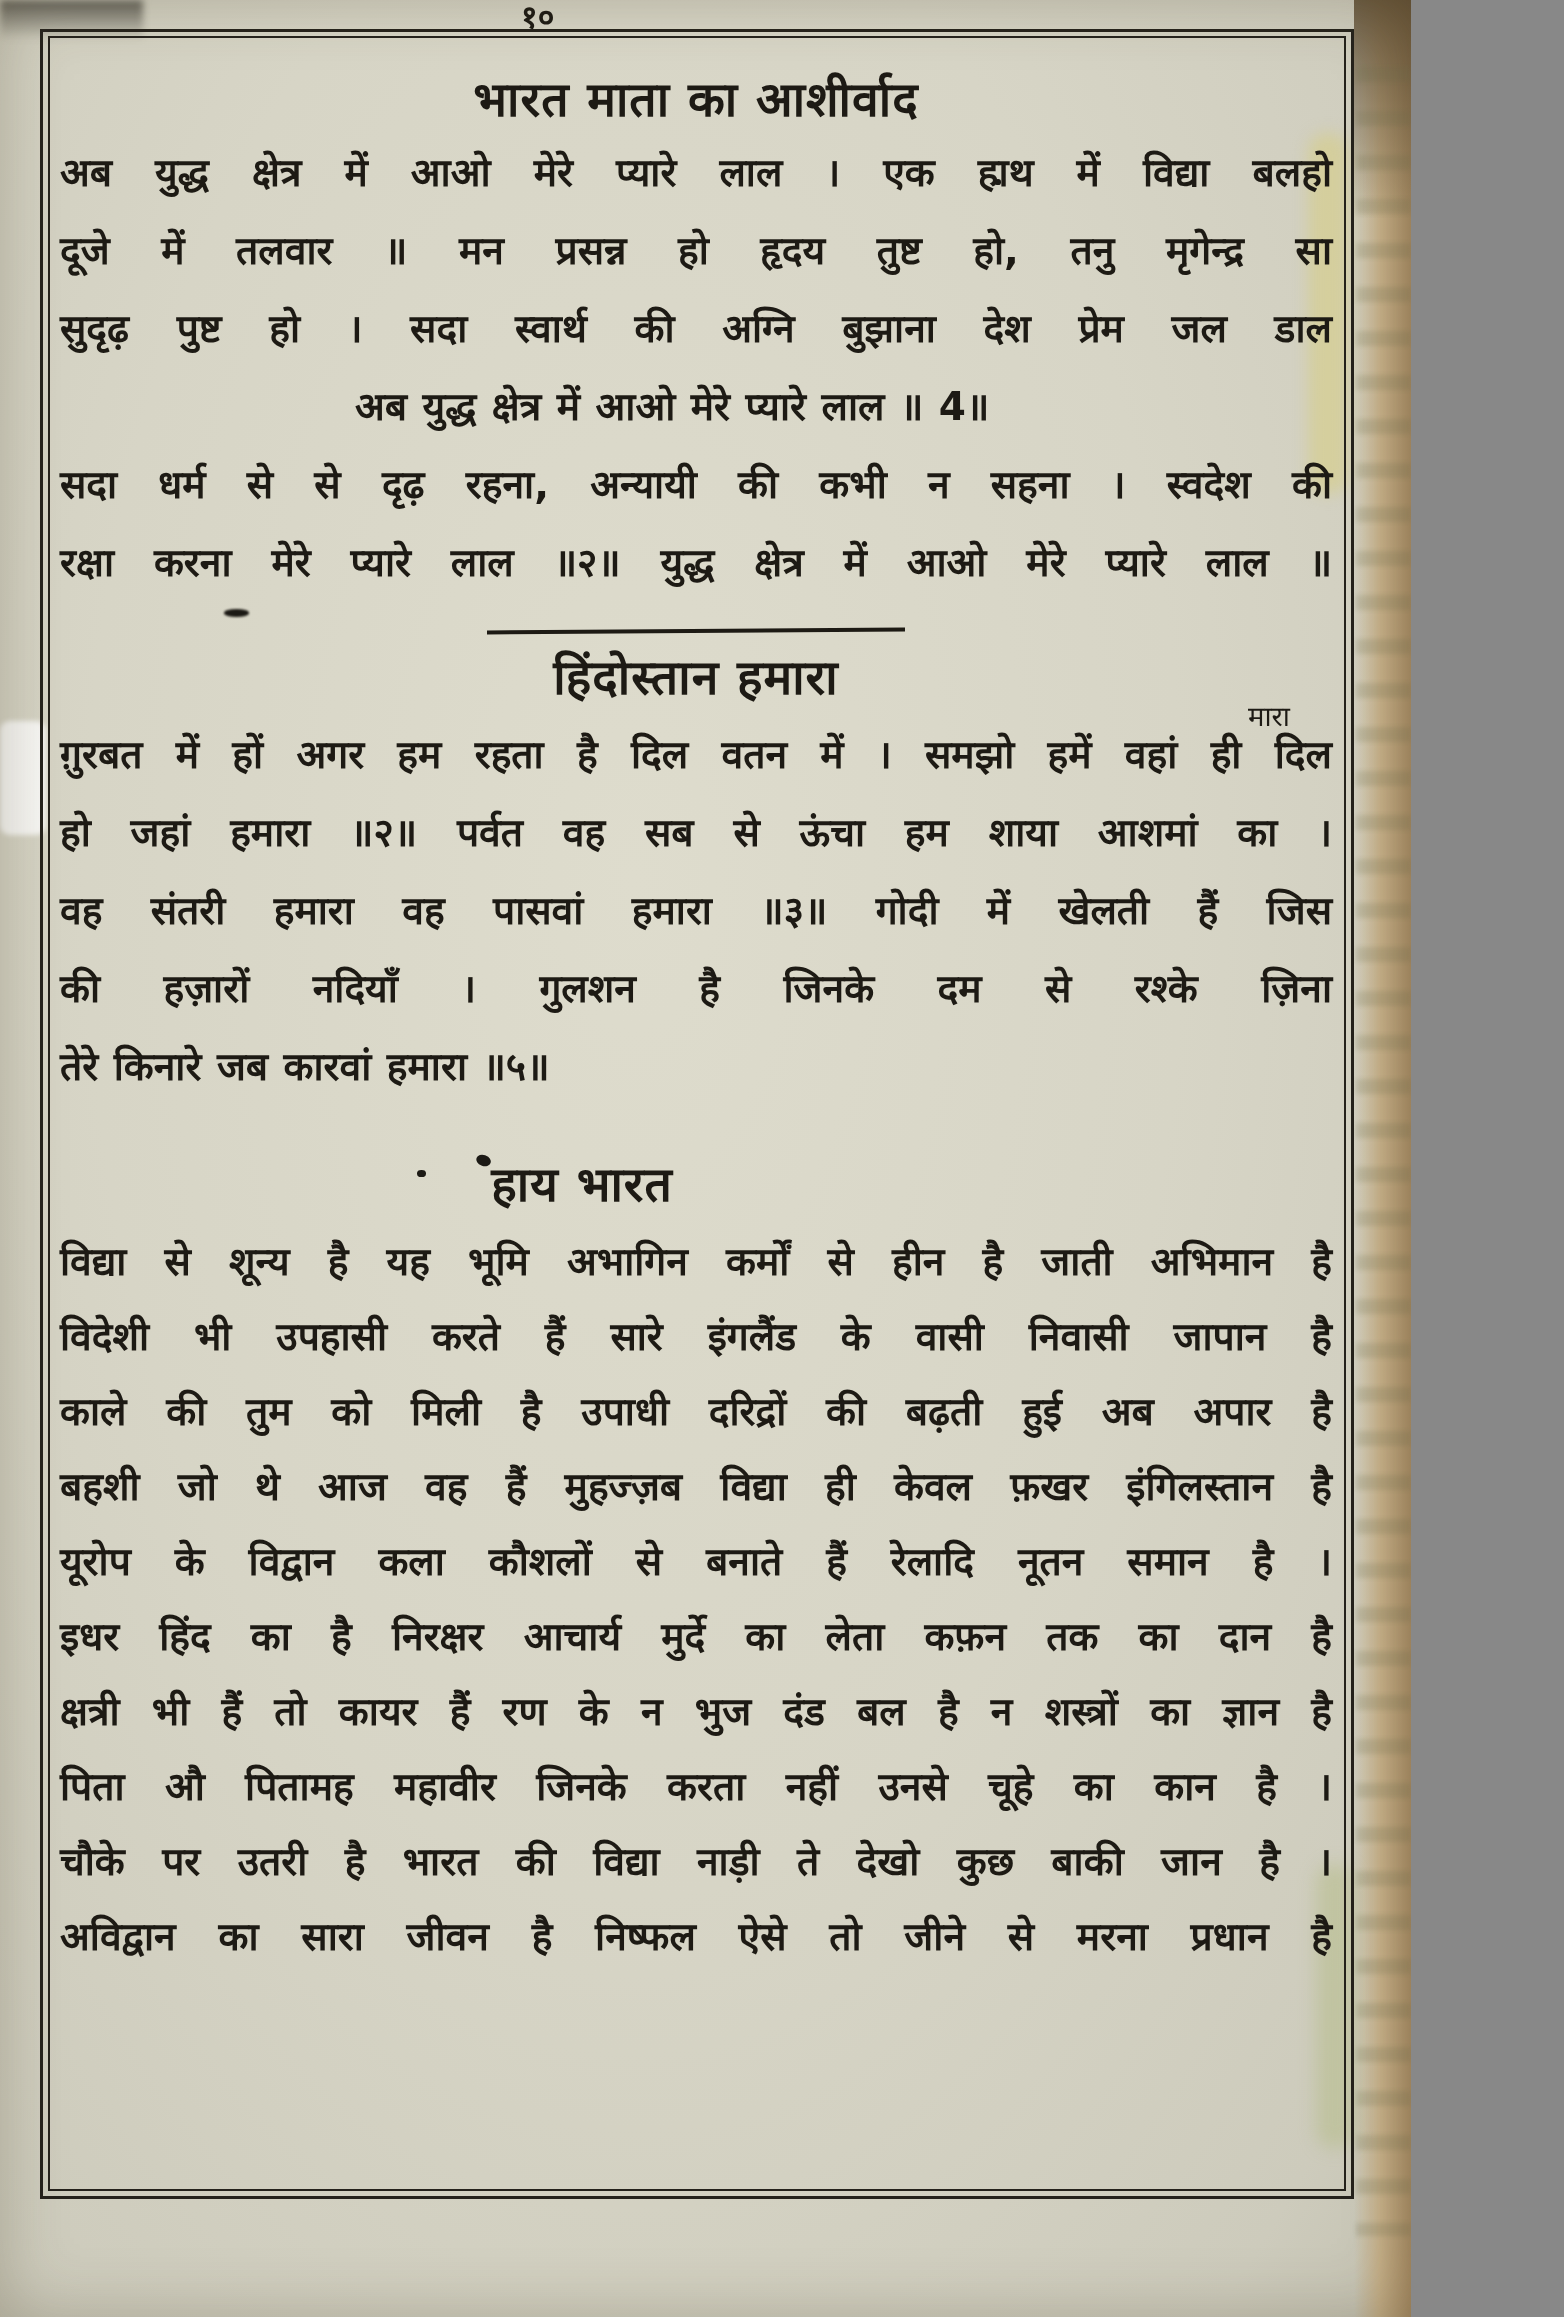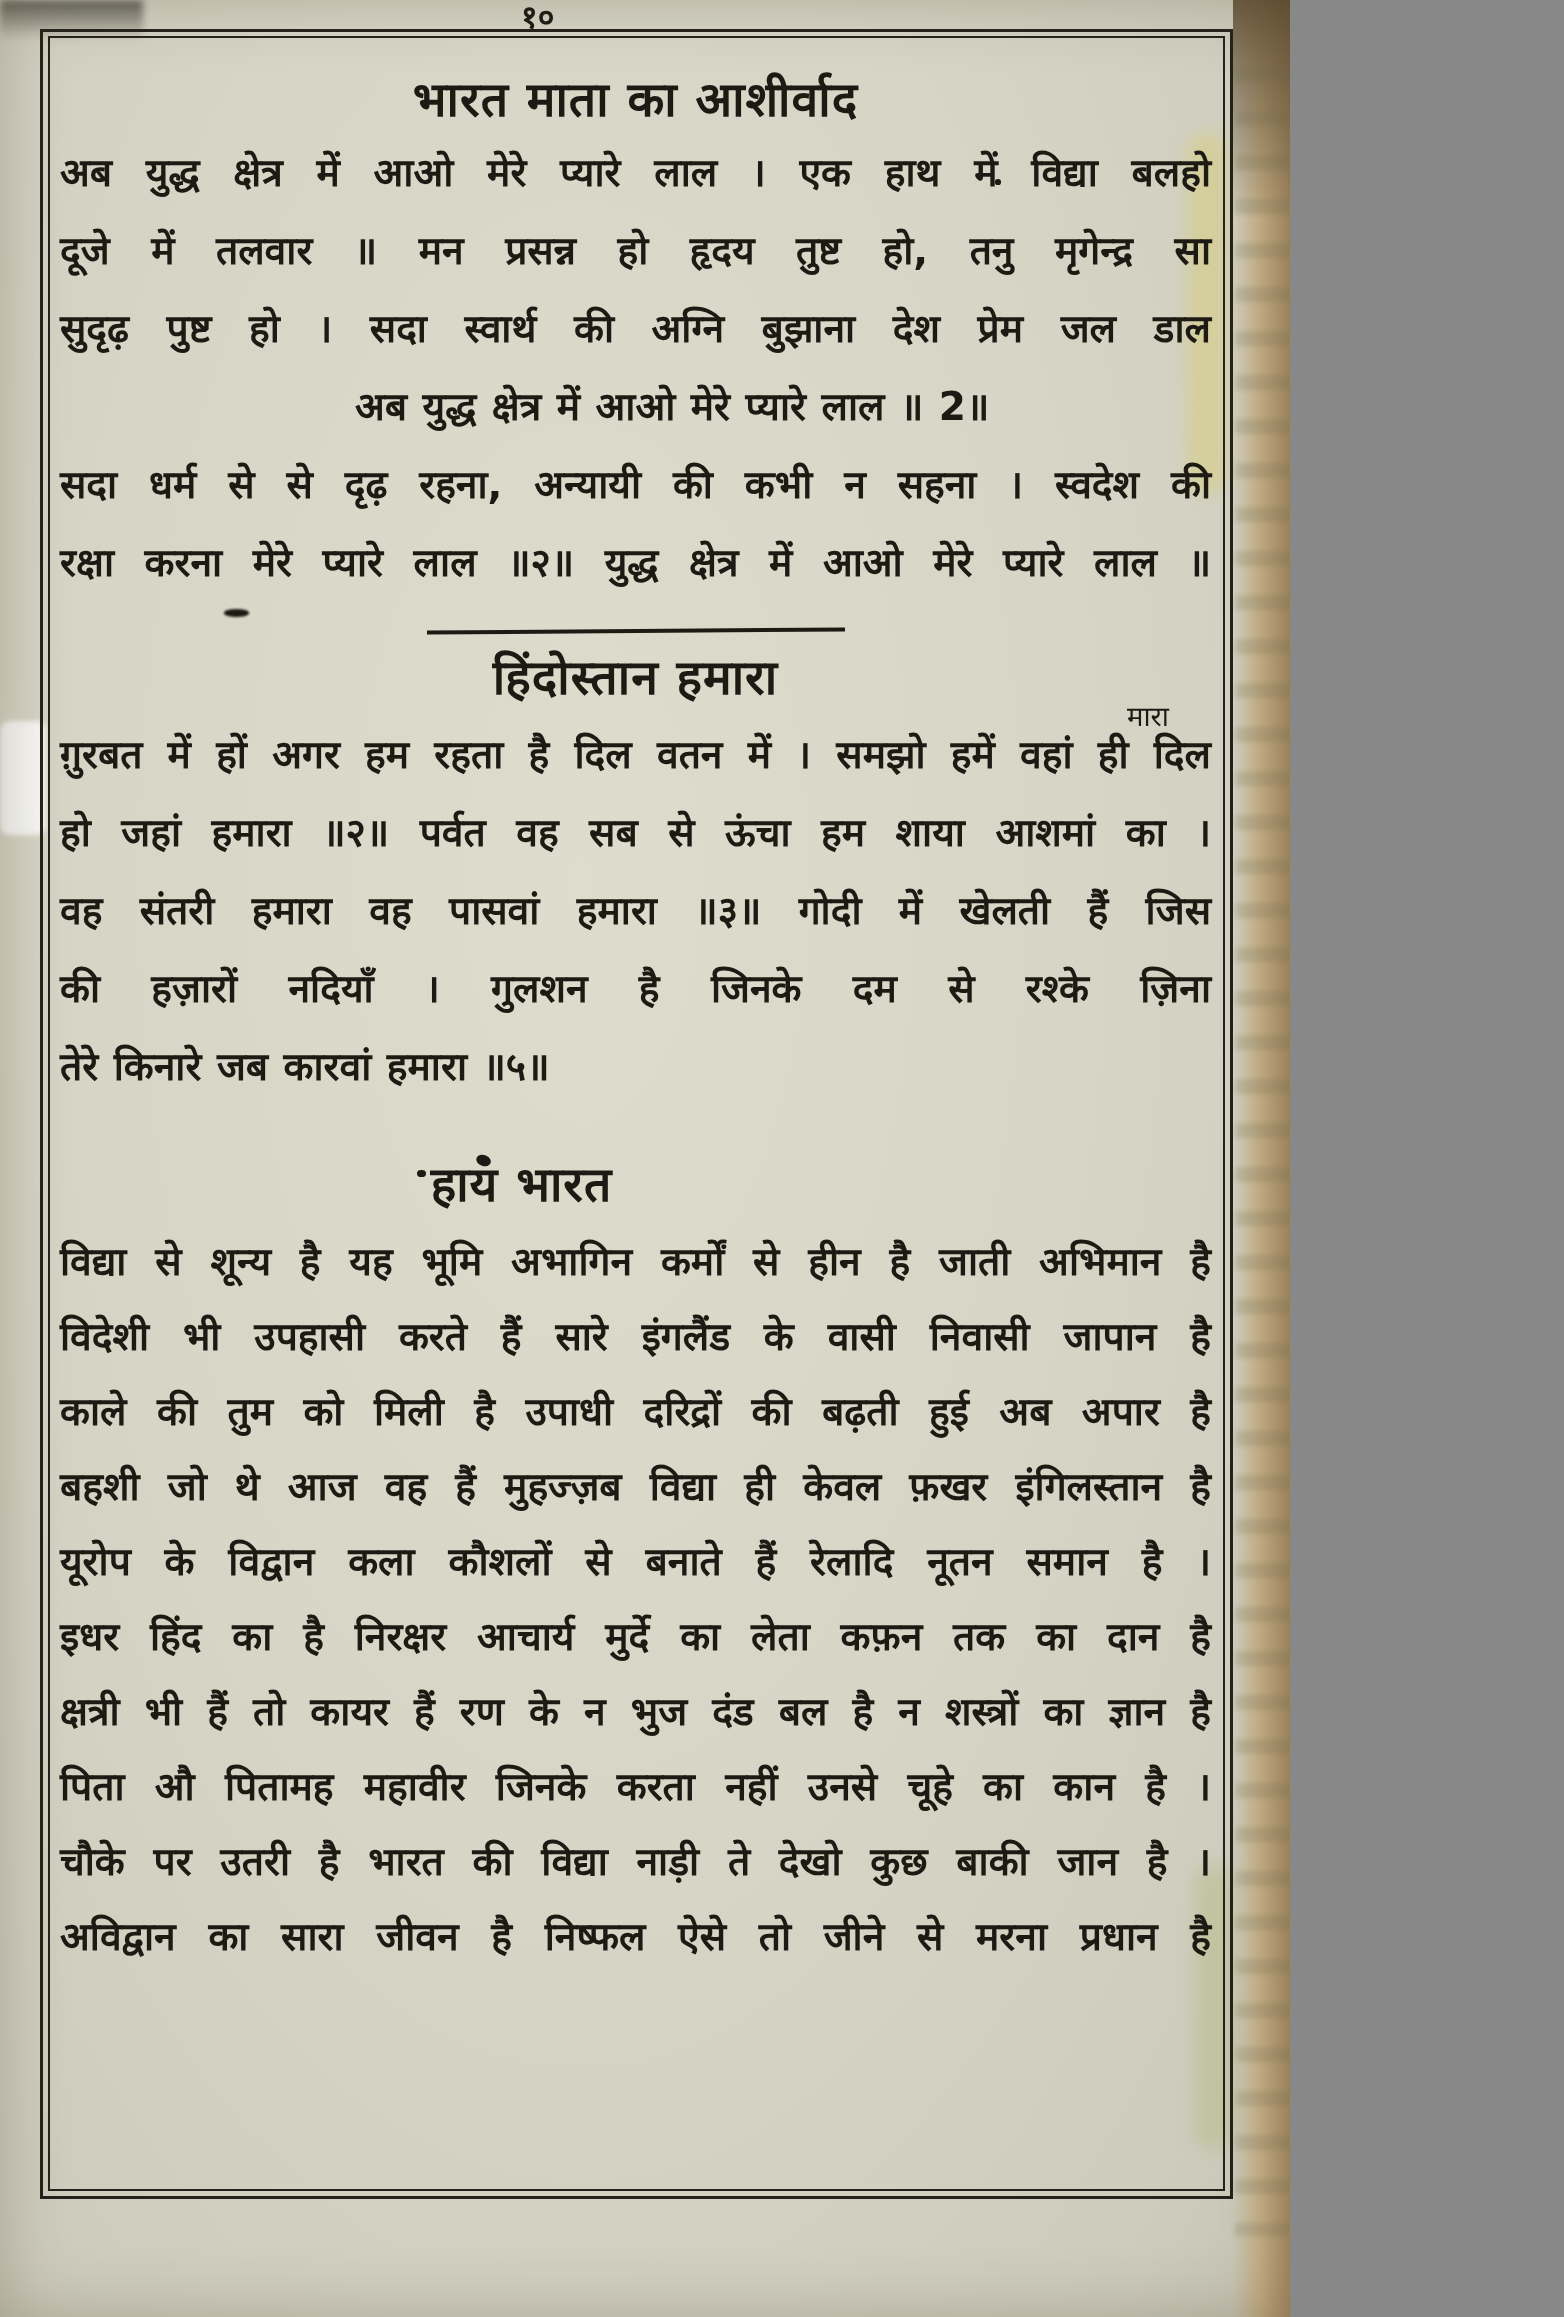--- a/index.html
+++ b/index.html
@@ -1,17 +1,17 @@
 <!DOCTYPE html>
 <html style="font-size:15px"><head>
 <meta charset="utf-8">
 <style>
   html,body { margin:0; padding:0; background:#888; }
   .scan {
-    position:relative; width:1290px; height:2318px; overflow:hidden;
+    position:relative; width:1411px; height:2318px; overflow:hidden;
     background: radial-gradient(ellipse at 45% 38%, #dedccd 0%, #d7d5c6 50%, #cdcbbc 88%, #c4c2b2 100%);
     font-family:"DejaVu Sans", sans-serif;
     color:#1d1a14;
   }
   .scan::after { content:''; position:absolute; inset:0; pointer-events:none;
     box-shadow: inset 0 0 67px rgba(70,58,34,.28); }
 
   
   .edge-right { position:absolute; top:0; right:0; width:57px; height:100%;
     background: linear-gradient(90deg, rgba(186,161,120,0) 0%, #c6b089 45%, #aa8e66 100%); }
@@ -79,21 +79,21 @@
   <div class="pagenum">१०</div>
 
   <div class="frame">
     <div class="content">
 
       <h1 class="title t1">भारत माता का आशीर्वाद</h1>
 
       <div class="line">अब युद्ध क्षेत्र में आओ मेरे प्यारे लाल । एक हाथ में विद्या बलहो</div>
       <div class="line">दूजे में तलवार ॥ मन प्रसन्न हो हृदय तुष्ट हो, तनु मृगेन्द्र सा</div>
       <div class="line">सुदृढ़ पुष्ट हो । सदा स्वार्थ की अग्नि बुझाना देश प्रेम जल डाल</div>
-      <div class="line short indent">अब युद्ध क्षेत्र में आओ मेरे प्यारे लाल ॥ 2॥</div>
+      <div class="line short indent">अब युद्ध क्षेत्र में आओ मेरे प्यारे लाल ॥ 4॥</div>
       <div class="line">सदा धर्म से  से दृढ़ रहना, अन्यायी की कभी न सहना । स्वदेश की</div>
       <div class="line">रक्षा करना मेरे प्यारे लाल ॥२॥ युद्ध क्षेत्र में आओ मेरे प्यारे लाल ॥</div>
 
       <div class="divider"></div>
 
       <h1 class="title t2">हिंदोस्तान हमारा</h1>
 
       <div class="line">
         <span class="sup">मारा</span>
       </div>

